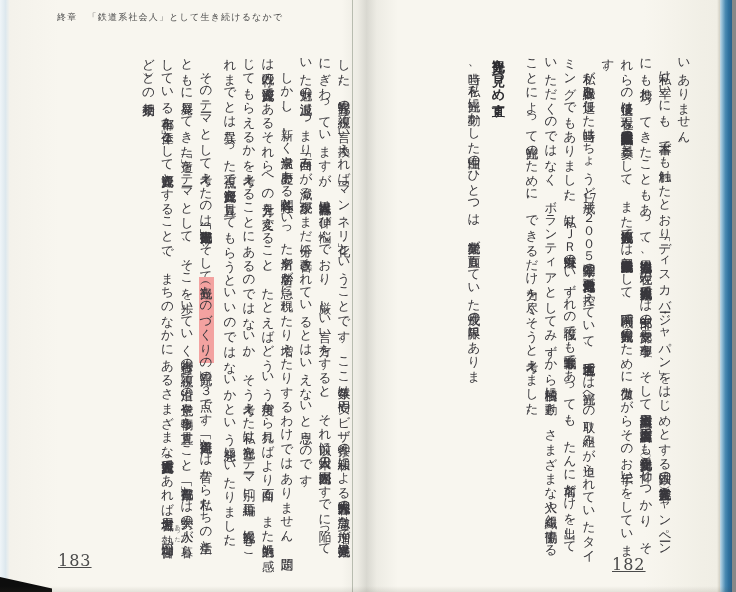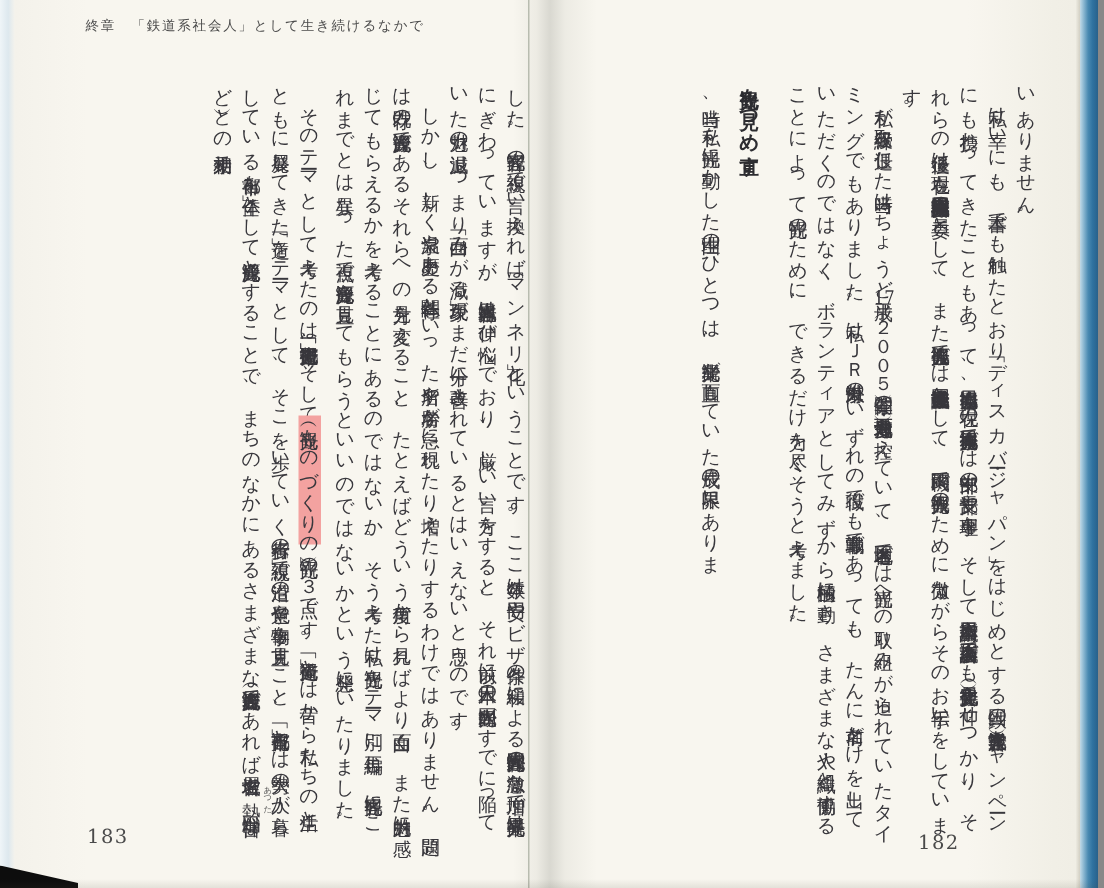--- a/index.html
+++ b/index.html
@@ -19,22 +19,22 @@
     background:linear-gradient(to right,rgba(90,95,80,0) 0%,rgba(90,95,80,.07) 28%,rgba(55,60,50,.16) 44%,rgba(90,95,80,.07) 62%,rgba(90,95,80,0) 100%);}
   .gutter-line{position:absolute;left:352px;top:0;width:1px;height:592px;background:rgba(100,112,92,.40);}
   .black-wedge{position:absolute;left:0;bottom:0;width:52px;height:17px;background:#0d0d0d;
     clip-path:polygon(0 12%,100% 80%,100% 100%,0 100%);}
   .bottom-shade{position:absolute;left:0;bottom:0;width:736px;height:6px;
     background:linear-gradient(to bottom,rgba(80,75,60,0),rgba(80,75,60,.12));}
 
   
   .running-header{position:absolute;left:57px;top:11px;font-size:9px;color:#4c4c4c;
     letter-spacing:1.2px;font-family:"DejaVu Sans","Liberation Sans",sans-serif;}
-  .pagenum{position:absolute;font-size:13px;color:#4a4a4a;letter-spacing:1px;
-    font-family:"DejaVu Serif","Liberation Serif",serif;}
+  .pagenum{position:absolute;font-size:16px;color:#4a4a4a;letter-spacing:1px;
+    font-family:"DejaVu Serif","Liberation Serif",serif;text-decoration:underline;}
   .pagenum-left{left:58px;top:551px;}
   .pagenum-right{left:612px;top:555px;}
 
   .vtext{
     position:absolute;top:50px;height:506px;width:332px;
     writing-mode:vertical-rl;-webkit-writing-mode:vertical-rl;text-orientation:mixed;
     font-size:12.6px;line-height:19px;color:#38373c;
   }
   .vtext-right{left:362px;}
   .vtext-left{left:22px;}

